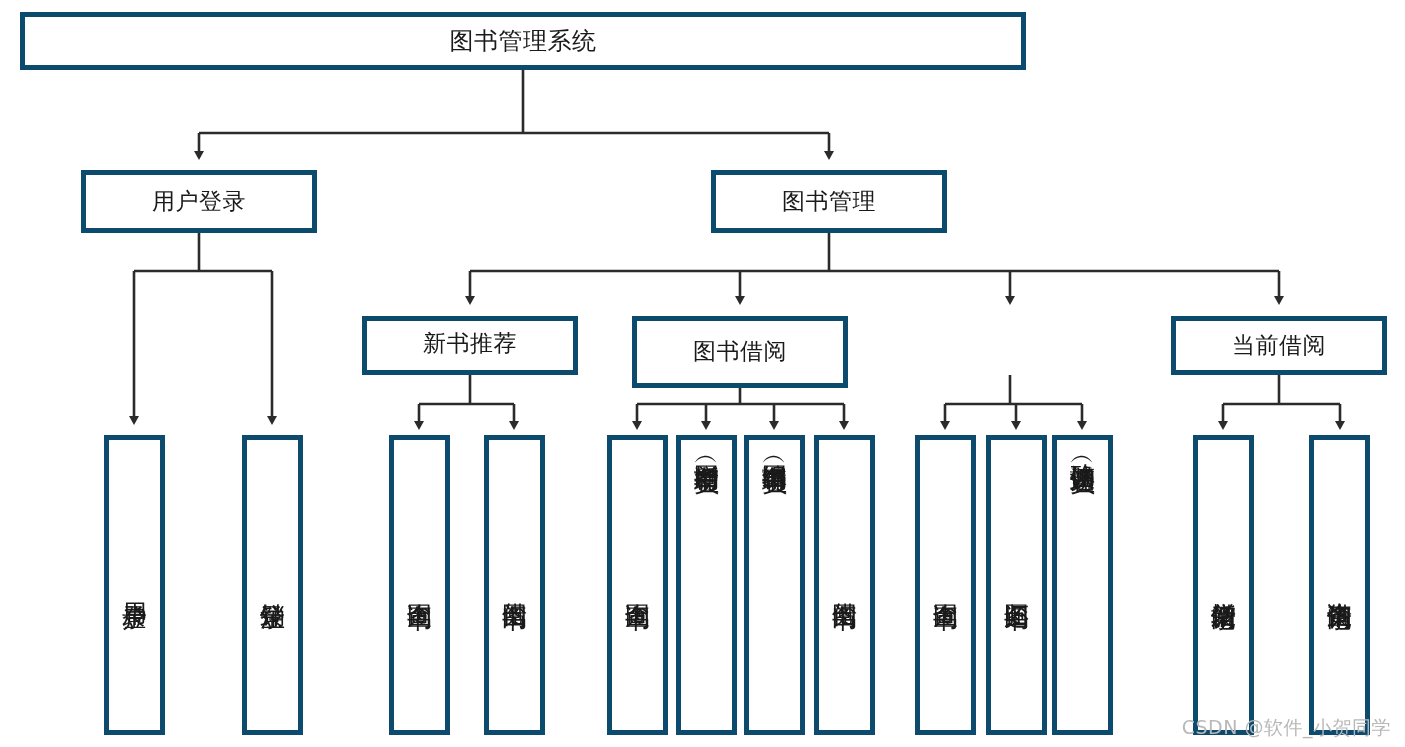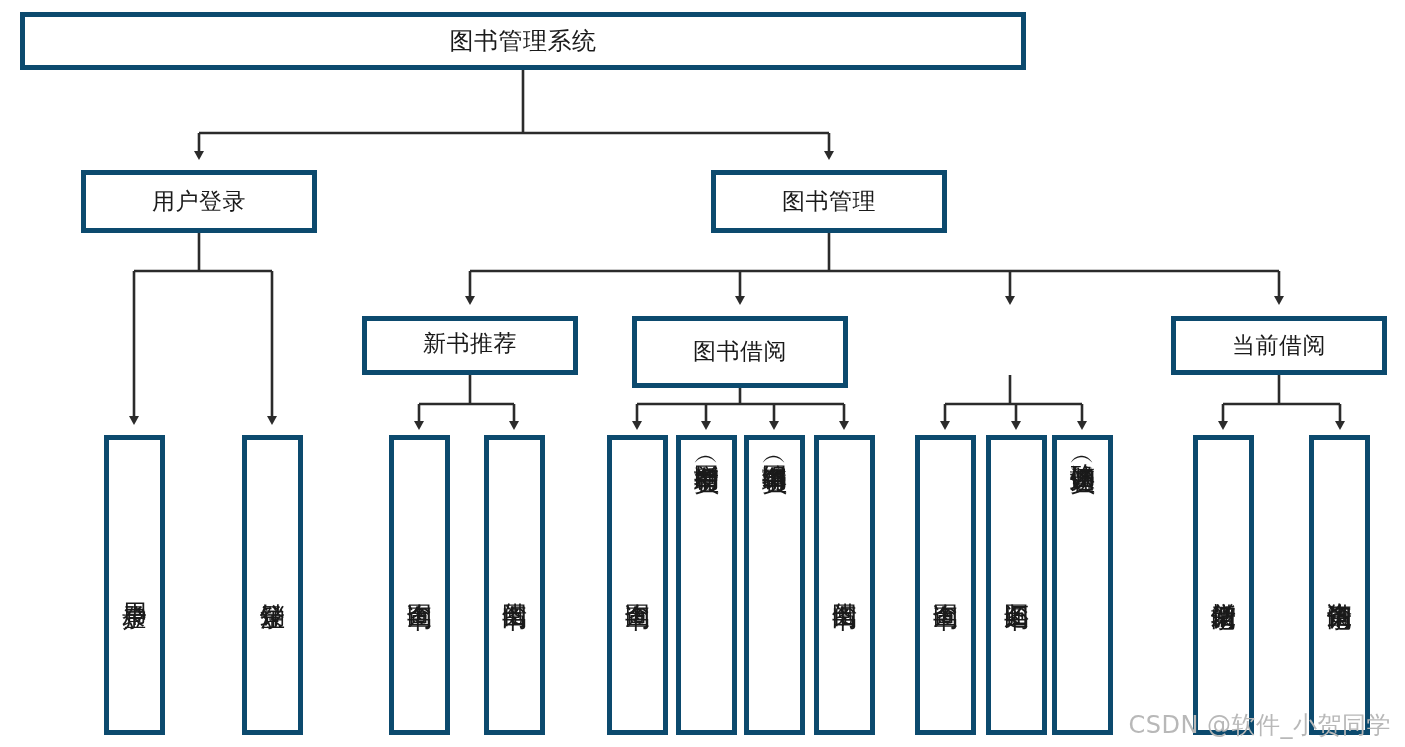--- a/index.html
+++ b/index.html
@@ -64,21 +64,21 @@
     -webkit-writing-mode: vertical-rl;
   }
   .node.v.centered {
     align-items: center;
     padding-top: 0;
   }
   .watermark {
     position: absolute;
     right: 14px;
     bottom: 6px;
-    font-size: 24px;
+    font-size: 19px;
     color: #b8b8b8;
     white-space: nowrap;
     letter-spacing: 0.5px;
     margin-top: 43px;
   }
 </style>
 </head>
 <body>
 
 <div id="canvas">

